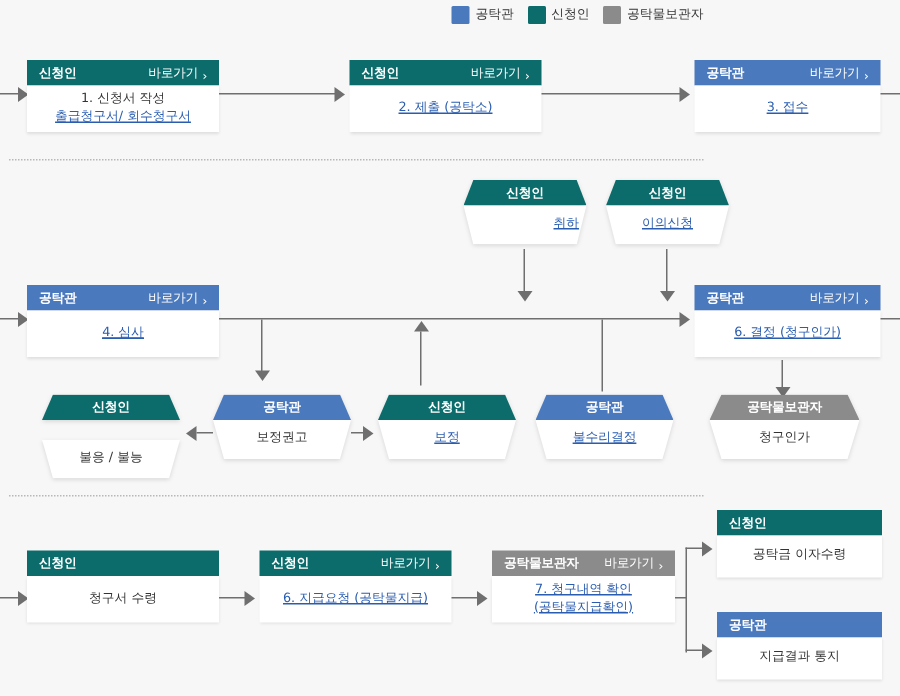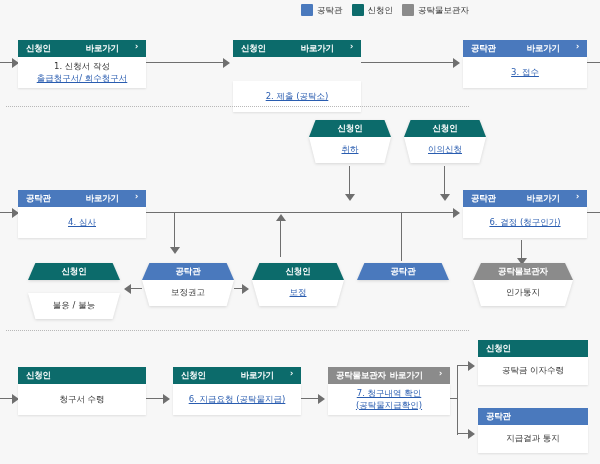--- a/index.html
+++ b/index.html
@@ -20,21 +20,21 @@
   .legend-label{font-size:8.5px;color:#333;line-height:1;white-space:nowrap;}
 
   
   .node{position:absolute;box-sizing:border-box;}
   .node .hdr{
     height:17px;display:flex;align-items:center;
     padding:0 8px;color:#fff;font-size:8.5px;font-weight:bold;
     box-sizing:border-box;letter-spacing:-0.2px;
   }
   .node .hdr .role{white-space:nowrap;}
-  .node .hdr .go{margin-left:auto;display:flex;align-items:flex-start;gap:16px;white-space:nowrap;font-weight:bold;}
+  .node .hdr .go{margin-left:auto;display:flex;align-items:flex-end;gap:3px;white-space:nowrap;font-weight:normal;}
   .node .hdr .chev{font-size:8px;line-height:1;}
   .node .body{
     background:#fff;
     display:flex;flex-direction:column;align-items:center;justify-content:center;
     font-size:8.5px;color:#333;box-sizing:border-box;
     padding:4px 5px;line-height:1.35;text-align:center;
   }
   .node .body .plain{color:#333;}
   .node .body a{color:#2a5db0;text-decoration:underline;}
   .node.rect .body{box-shadow:0 1px 2px rgba(0,0,0,0.10);}
@@ -108,21 +108,21 @@
   <div class="arw r" style="left:223px;top:58px;"></div>
 
   <div class="node rect c-teal" style="left:233px;top:40px;width:128px;">
     <div class="hdr">
       <span class="role">신청인</span>
       <span class="go">
         <span>바로가기</span>
         <span class="chev">›</span>
       </span>
     </div>
-    <div class="body" style="height:31px;margin-top:24px;">
+    <div class="body" style="height:31px;">
       <a href="#">2. 제출 (공탁소)</a>
     </div>
   </div>
 
   <div class="ln h" style="left:361px;top:62px;width:95px;"></div>
   <div class="arw r" style="left:453px;top:58px;"></div>
 
   <div class="node rect c-blue" style="left:463px;top:40px;width:124px;">
     <div class="hdr">
       <span class="role">공탁관</span>
@@ -136,21 +136,21 @@
     </div>
   </div>
   <div class="ln h" style="left:587px;top:62px;width:13px;"></div>
 
   <div class="divider" style="top:106px;"></div>
 
   <div class="node hex c-teal" style="left:309px;top:120px;width:82px;">
     <div class="hdr">
       <span class="role">신청인</span>
     </div>
-    <div class="body" style="height:26px;">
+    <div class="body" style="height:26px;align-items:flex-end;">
       <a href="#">취하</a>
     </div>
   </div>
 
   <div class="node hex c-teal" style="left:404px;top:120px;width:82px;">
     <div class="hdr">
       <span class="role">신청인</span>
     </div>
     <div class="body" style="height:26px;">
       <a href="#">이의신청</a>
@@ -236,28 +236,31 @@
     </div>
     <div class="body" style="height:26px;">
       <a href="#">보정</a>
     </div>
   </div>
 
   <div class="node hex c-blue" style="left:357px;top:263px;width:92px;">
     <div class="hdr">
       <span class="role">공탁관</span>
     </div>
+    <div class="body" style="height:26px;">
+      <a href="#">불수리결정</a>
+    </div>
   </div>
 
   <div class="node hex c-gray" style="left:473px;top:263px;width:100px;">
     <div class="hdr">
       <span class="role">공탁물보관자</span>
     </div>
     <div class="body" style="height:26px;">
-      <span class="plain">인가통지</span>
+      <span class="plain">청구인가</span>
     </div>
   </div>
 
   <div class="divider" style="top:330px;"></div>
 
   <div class="ln h" style="left:0px;top:398px;width:14px;"></div>
   <div class="arw r" style="left:12px;top:394px;"></div>
 
   <div class="node rect c-teal" style="left:18px;top:367px;width:128px;">
     <div class="hdr">

